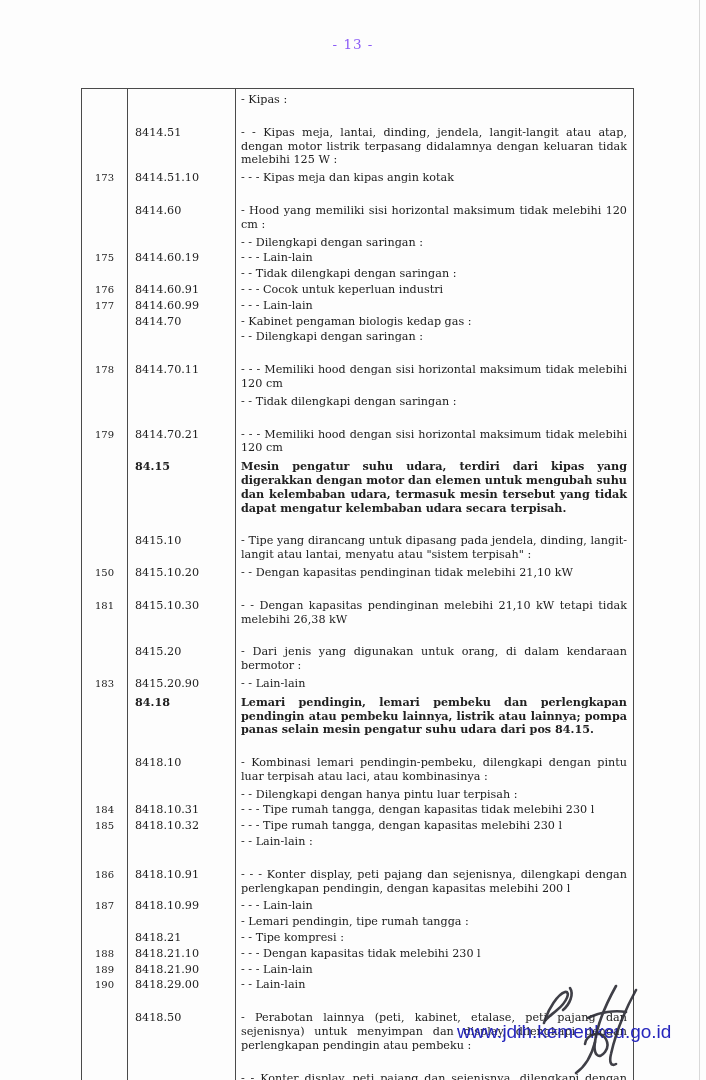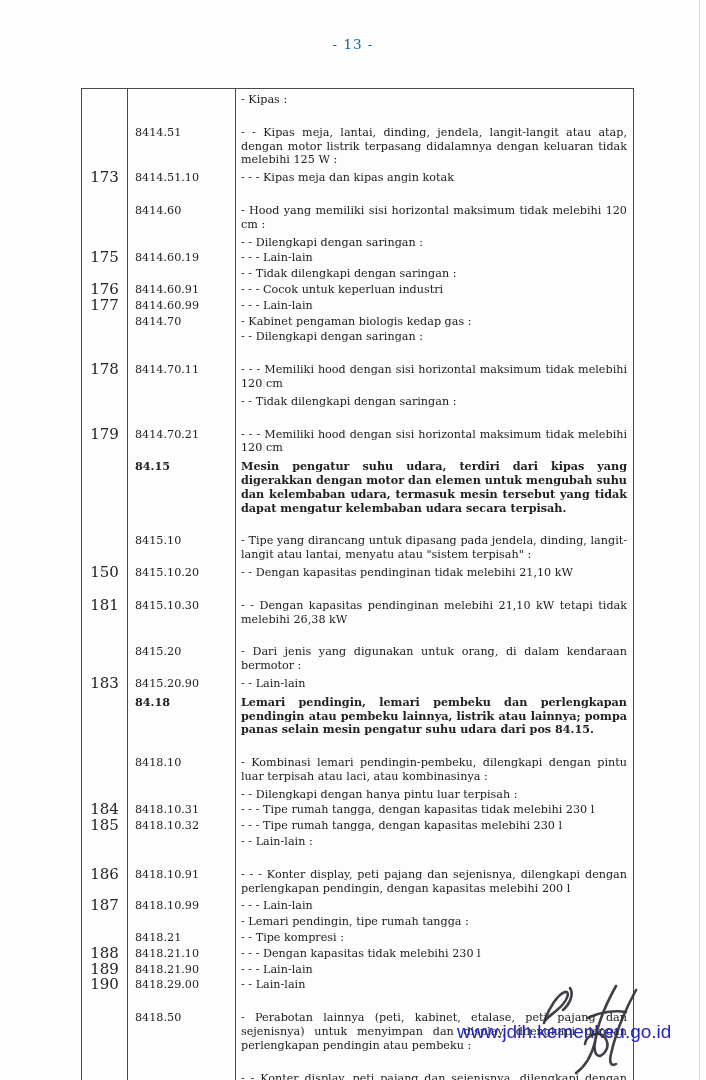--- a/index.html
+++ b/index.html
@@ -12,36 +12,36 @@
     color:#212121;
   }
   
   #scan-edge{
     position:absolute;top:0;bottom:0;right:6px;width:1px;
     background:#d9d9d9;
   }
   #page-number{
     position:absolute;top:36px;left:0;right:0;
     text-align:center;
-    font-size:13.5px;color:#0369a1;letter-spacing:1px;
+    font-size:13.5px;color:#8b5cf6;letter-spacing:1px;
   }
   #tariff-table{
     position:absolute;left:81px;top:88px;width:553px;
     min-height:901px;
     border:1.5px solid #4a4a4a;
     box-sizing:border-box;
     padding-top:4px;padding-bottom:4px;
   }
   .vline{position:absolute;top:0;bottom:0;width:1px;background:#4a4a4a;}
   #vline-1{left:45px;}
   #vline-2{left:153px;}
   .trow{display:flex;align-items:flex-start;margin-bottom:2px;}
   .trow.para{margin-top:19px;margin-bottom:4px;}
   .trow.bold{font-weight:bold;margin-top:5px;margin-bottom:5px;}
-  .c-no{width:45px;flex:none;text-align:center;font-size:15px;line-height:13.8px;}
+  .c-no{width:45px;flex:none;text-align:center;font-size:10px;line-height:13.8px;}
   .c-code{width:108px;flex:none;box-sizing:border-box;padding-left:8px;font-size:11.2px;line-height:13.8px;}
   .c-desc{flex:1;box-sizing:border-box;padding:0 6px 0 6px;text-align:justify;font-size:11.2px;line-height:13.8px;}
   #footer{
     position:absolute;left:0;top:1005px;width:622px;height:75px;
   }
   #footer-url{
     position:absolute;left:457px;top:16px;
     font-family:"Liberation Sans", sans-serif;
     font-size:19px;color:#2626bd;
   }

